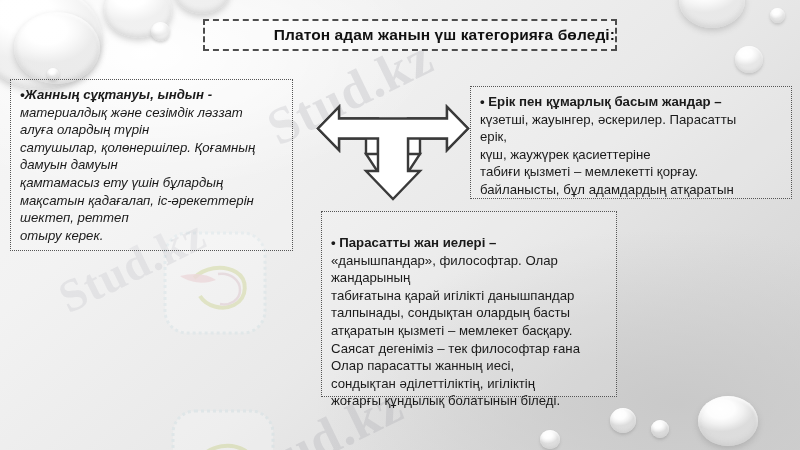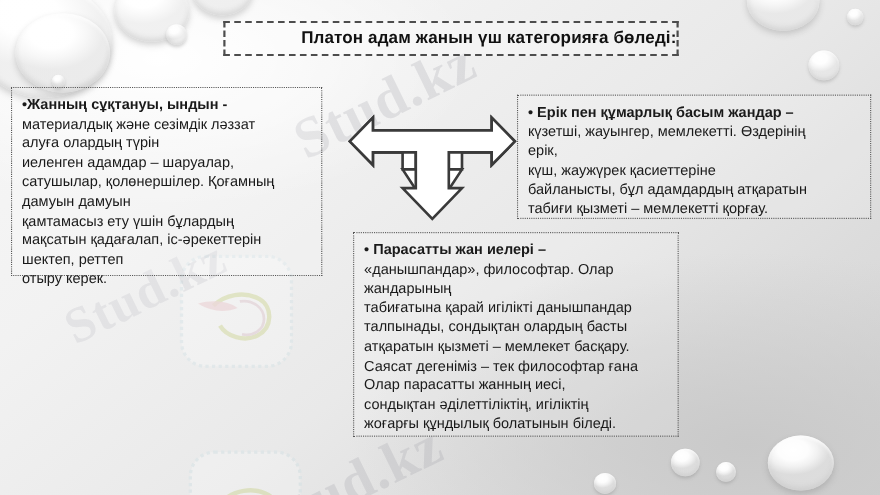--- a/index.html
+++ b/index.html
@@ -101,28 +101,28 @@
     color: #1a1a1a;
     width: 100%;
   }
   .txt-body p {
     margin: 0;
   }
   .bullet-lead {
     font-weight: bold;
   }
 
-  #box-left  { left: 10px;  top: 79px;  width: 283px; height: 172px; }
+  #box-left  { left: 10px;  top: 79px;  width: 283px; height: 172px; font-style: italic; }
   #box-left .txt-body  { width: 283px; }
 
   #box-right { left: 470px; top: 86px;  width: 322px; height: 113px; }
   #box-right .txt-body { width: 322px; }
 
   #box-bottom { left: 321px; top: 211px; width: 296px; height: 186px; }
-  #box-bottom .txt-body { width: 296px; }
+  #box-bottom .txt-body { width: 296px; margin-top: 16px; }
 
   
   #arrow-3way {
     position: absolute;
     left: 316px;
     top: 85px;
     width: 154px;
     height: 117px;
   }
 </style>
@@ -170,38 +170,37 @@
   <svg id="arrow-3way" viewBox="0 0 154 117" preserveAspectRatio="none">
     <path d="M2,43.5 L23,22 L23,33.5 L62,33.5 L62,69 L50,69 L77,110 L104,69 L92,69 L92,33.5 L131,33.5 L131,22 L152,43.5 L131,65 L131,53.5 L104,53.5 L104,69 L92,69 L92,53.5 L62,53.5 L62,69 L50,69 L50,53.5 L23,53.5 L23,65 Z" fill="#ffffff" stroke="#3a3a3a" stroke-width="2.4" stroke-linejoin="miter"></path>
     <path d="M2,43.5 L23,22 L23,33.5 L131,33.5 L131,22 L152,43.5 L131,65 L131,53.5 L92,53.5 L92,86 L104,86 L77,114 L50,86 L62,86 L62,53.5 L23,53.5 L23,65 Z" fill="#ffffff" stroke="#3a3a3a" stroke-width="2.4" stroke-linejoin="miter"></path>
   </svg>
 
   <div class="txt-box" id="box-left">
     <div class="txt-body">
       <p class="bullet-lead">•Жанның сұқтануы, ындын -</p>
       <p>материалдық және сезімдік ләззат</p>
       <p>алуға олардың түрін</p>
-      <p>иеленген адамдар – шаруалар,</p>
       <p>сатушылар, қолөнершілер. Қоғамның</p>
       <p>дамуын дамуын</p>
       <p>қамтамасыз ету үшін бұлардың</p>
       <p>мақсатын қадағалап, іс-әрекеттерін</p>
       <p>шектеп, реттеп</p>
       <p>отыру керек.</p>
     </div>
   </div>
 
   <div class="txt-box" id="box-right">
     <div class="txt-body">
       <p class="bullet-lead">• Ерік пен құмарлық басым жандар –</p>
-      <p>күзетші, жауынгер, мемлекетті. Өздерінің</p>
+      <p>күзетші, жауынгер, әскерилер. Парасатты</p>
       <p>ерік,</p>
       <p>күш, жаужүрек қасиеттеріне</p>
+      <p>табиғи қызметі – мемлекетті қорғау.</p>
       <p>байланысты, бұл адамдардың атқаратын</p>
-      <p>табиғи қызметі – мемлекетті қорғау.</p>
     </div>
   </div>
 
   <div class="txt-box" id="box-bottom">
     <div class="txt-body">
       <p class="bullet-lead">• Парасатты жан иелері –</p>
       <p>«данышпандар», философтар. Олар</p>
       <p>жандарының</p>
       <p>табиғатына қарай игілікті данышпандар</p>
       <p>талпынады, сондықтан олардың басты</p>

